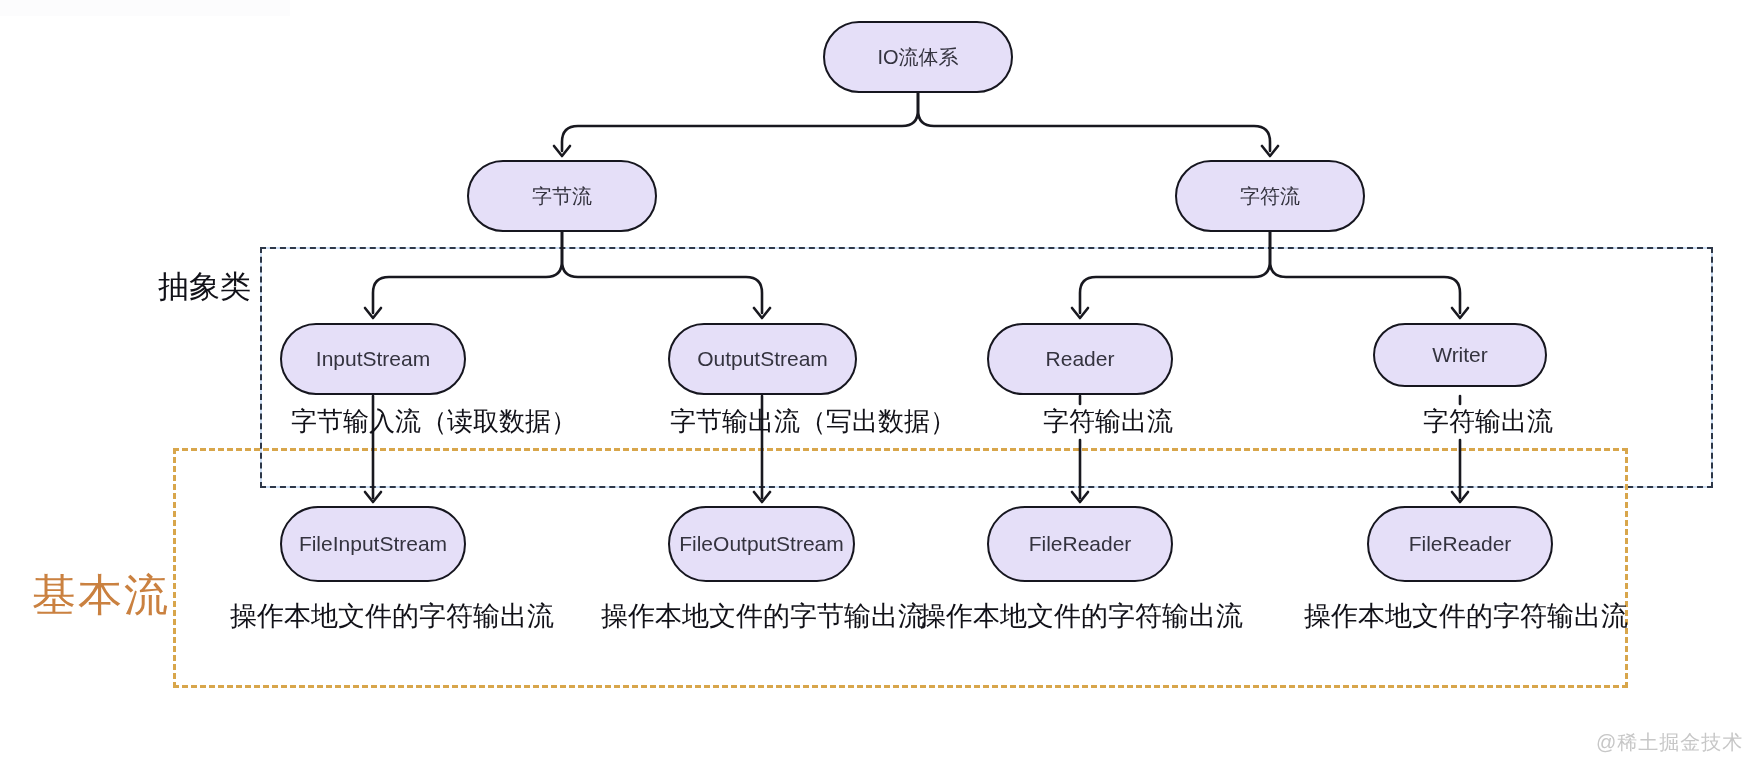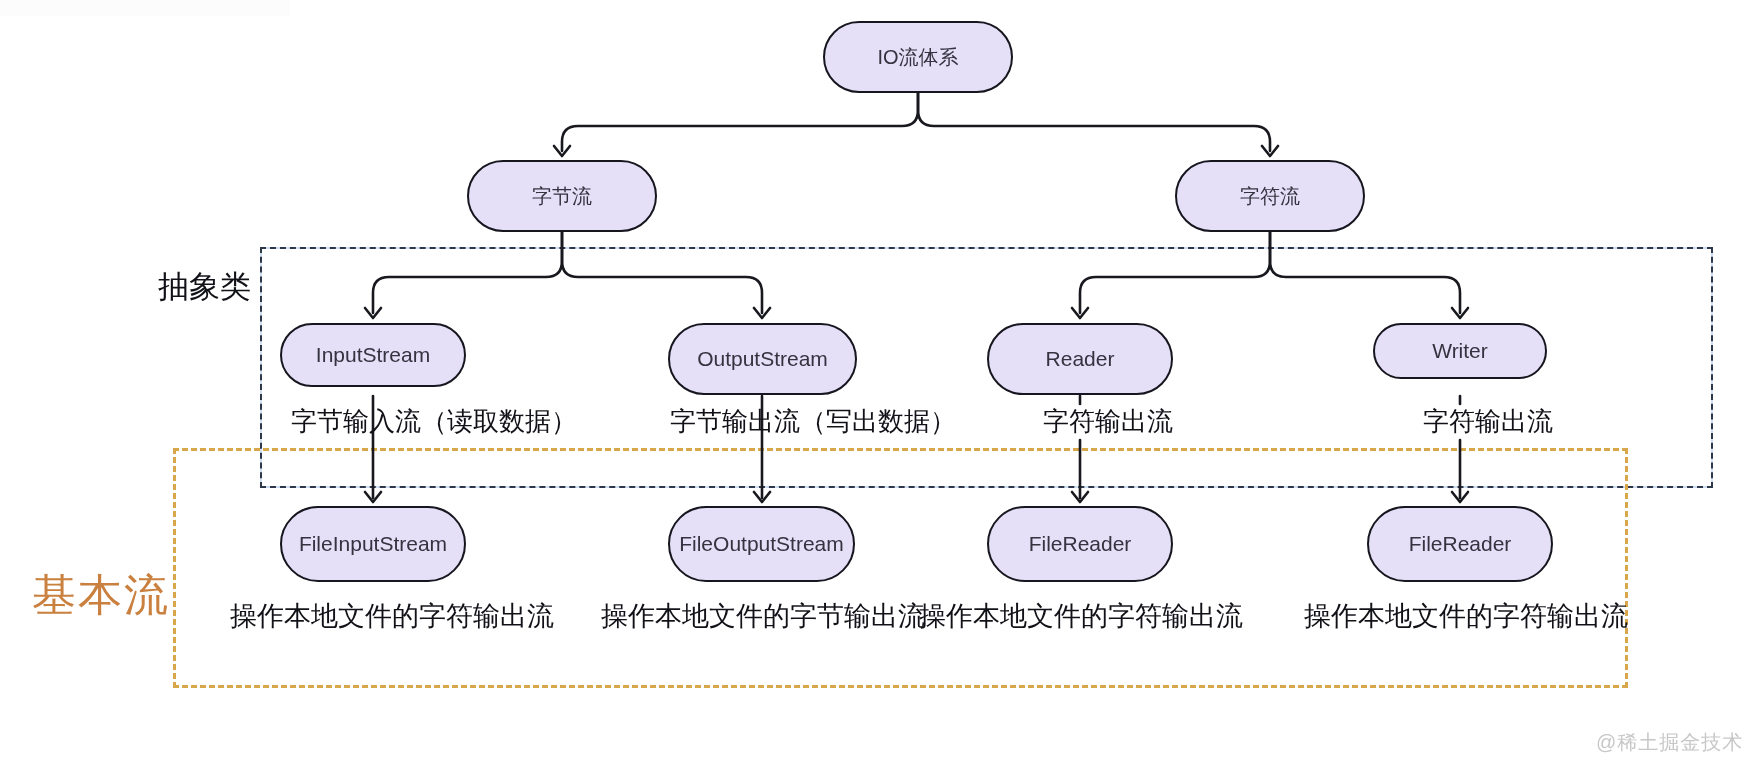--- a/index.html
+++ b/index.html
@@ -15,24 +15,24 @@
   #edges{position:absolute;left:0;top:0;z-index:1;}
   .edge{fill:none;stroke:#18181f;stroke-width:2.6;stroke-linecap:round;stroke-linejoin:round;}
 
   
   .node{position:absolute;z-index:2;background:#e5dff8;border:2.5px solid #16161f;border-radius:40px;
         display:flex;align-items:center;justify-content:center;
         color:#34333f;font-size:21px;box-sizing:border-box;}
   .n-io{left:823px;top:21px;width:190px;height:72px;font-size:20px;}
   .n-byte{left:467px;top:160px;width:190px;height:72px;font-size:20px;}
   .n-char{left:1175px;top:160px;width:190px;height:72px;font-size:20px;}
-  .n-input{left:280px;top:323px;width:186px;height:64px;text-align:right;}
+  .n-input{left:280px;top:323px;width:186px;height:72px;text-align:right;}
   .n-output{left:668px;top:323px;width:189px;height:72px;}
   .n-reader{left:987px;top:323px;width:186px;height:72px;}
-  .n-writer{left:1373px;top:323px;width:174px;height:56px;}
+  .n-writer{left:1373px;top:323px;width:174px;height:64px;}
   .n-fileinput{left:280px;top:506px;width:186px;height:76px;}
   .n-fileoutput{left:668px;top:506px;width:187px;height:76px;}
   .n-filereader{left:987px;top:506px;width:186px;height:76px;}
   .n-filewriter{left:1367px;top:506px;width:186px;height:76px;}
 
   
   .lbl{position:absolute;z-index:2;color:#111118;white-space:nowrap;}
   .mid{top:404px;font-size:26px;transform:translateX(-50%);margin-left:28px;}
   .mid-1{left:406px;} .mid-2{left:785px;} .mid-3{left:1080px;} .mid-4{left:1460px;}
   .bot{top:598px;font-size:27px;transform:translateX(-50%);}

